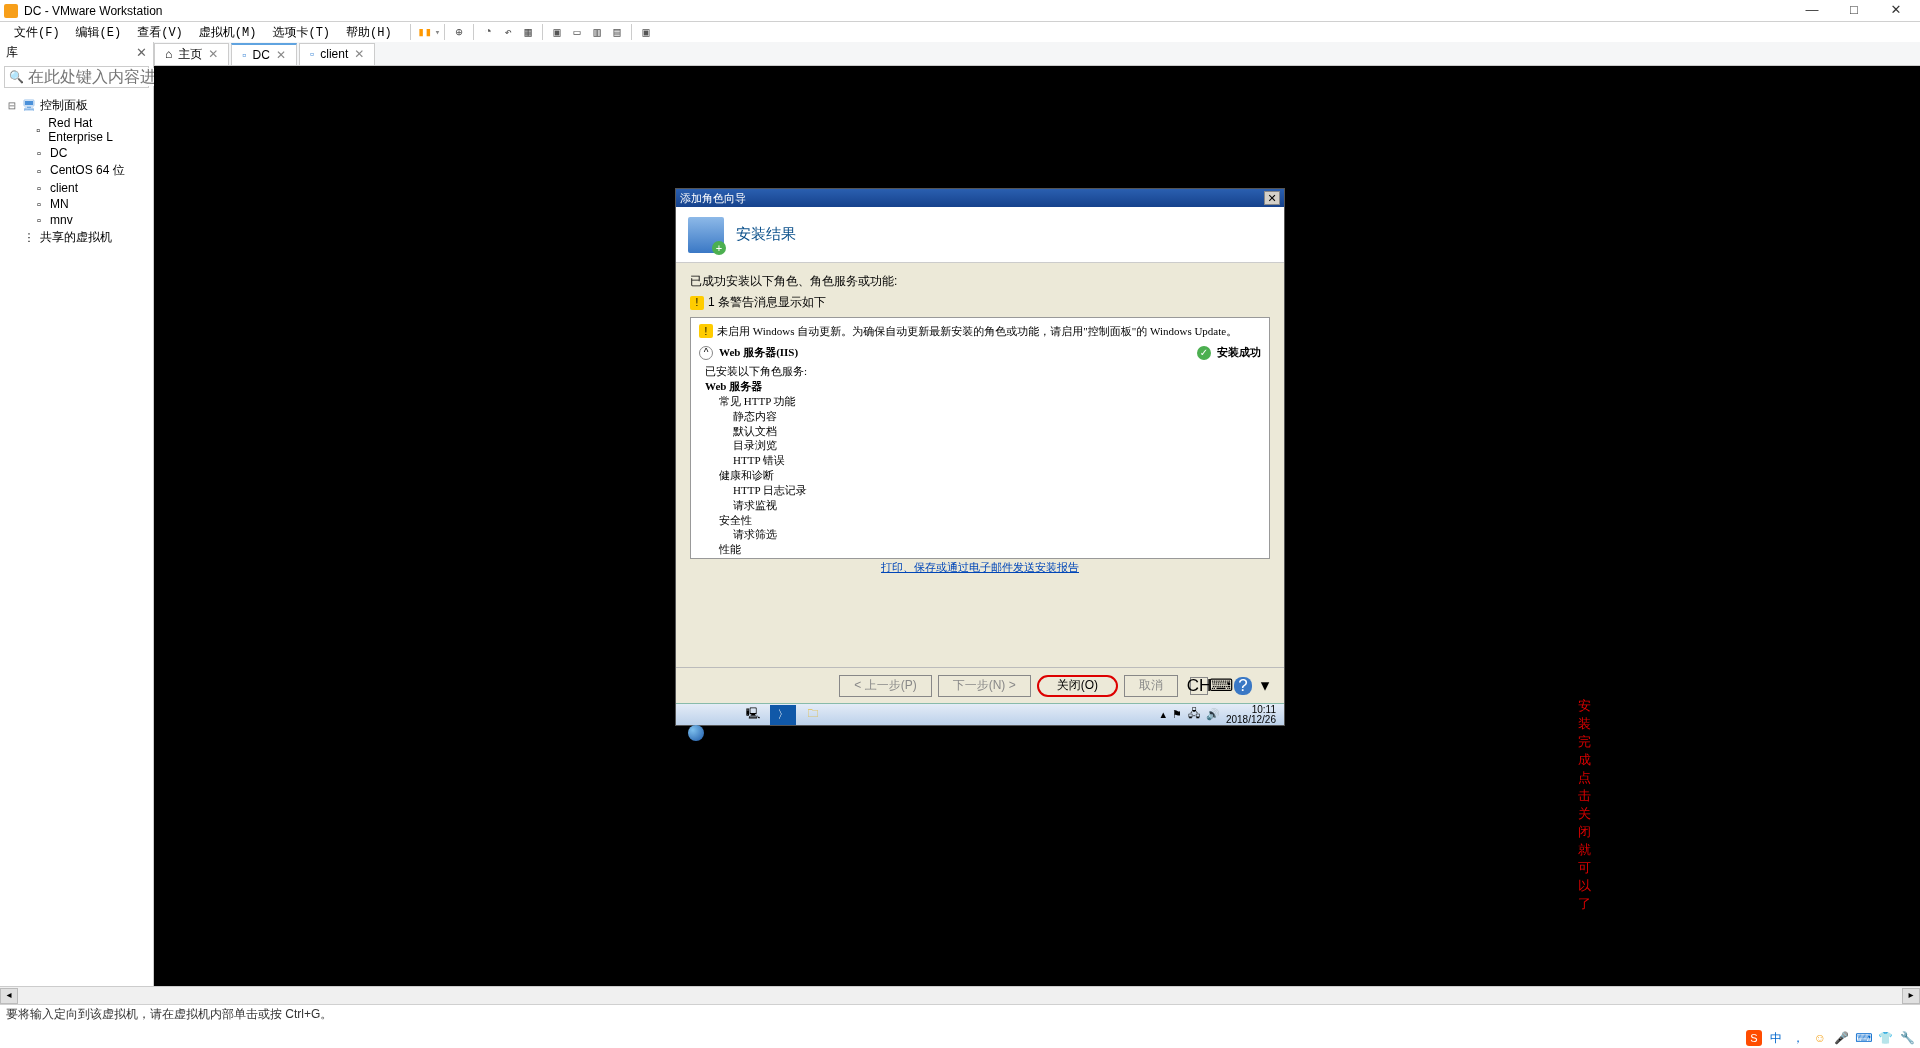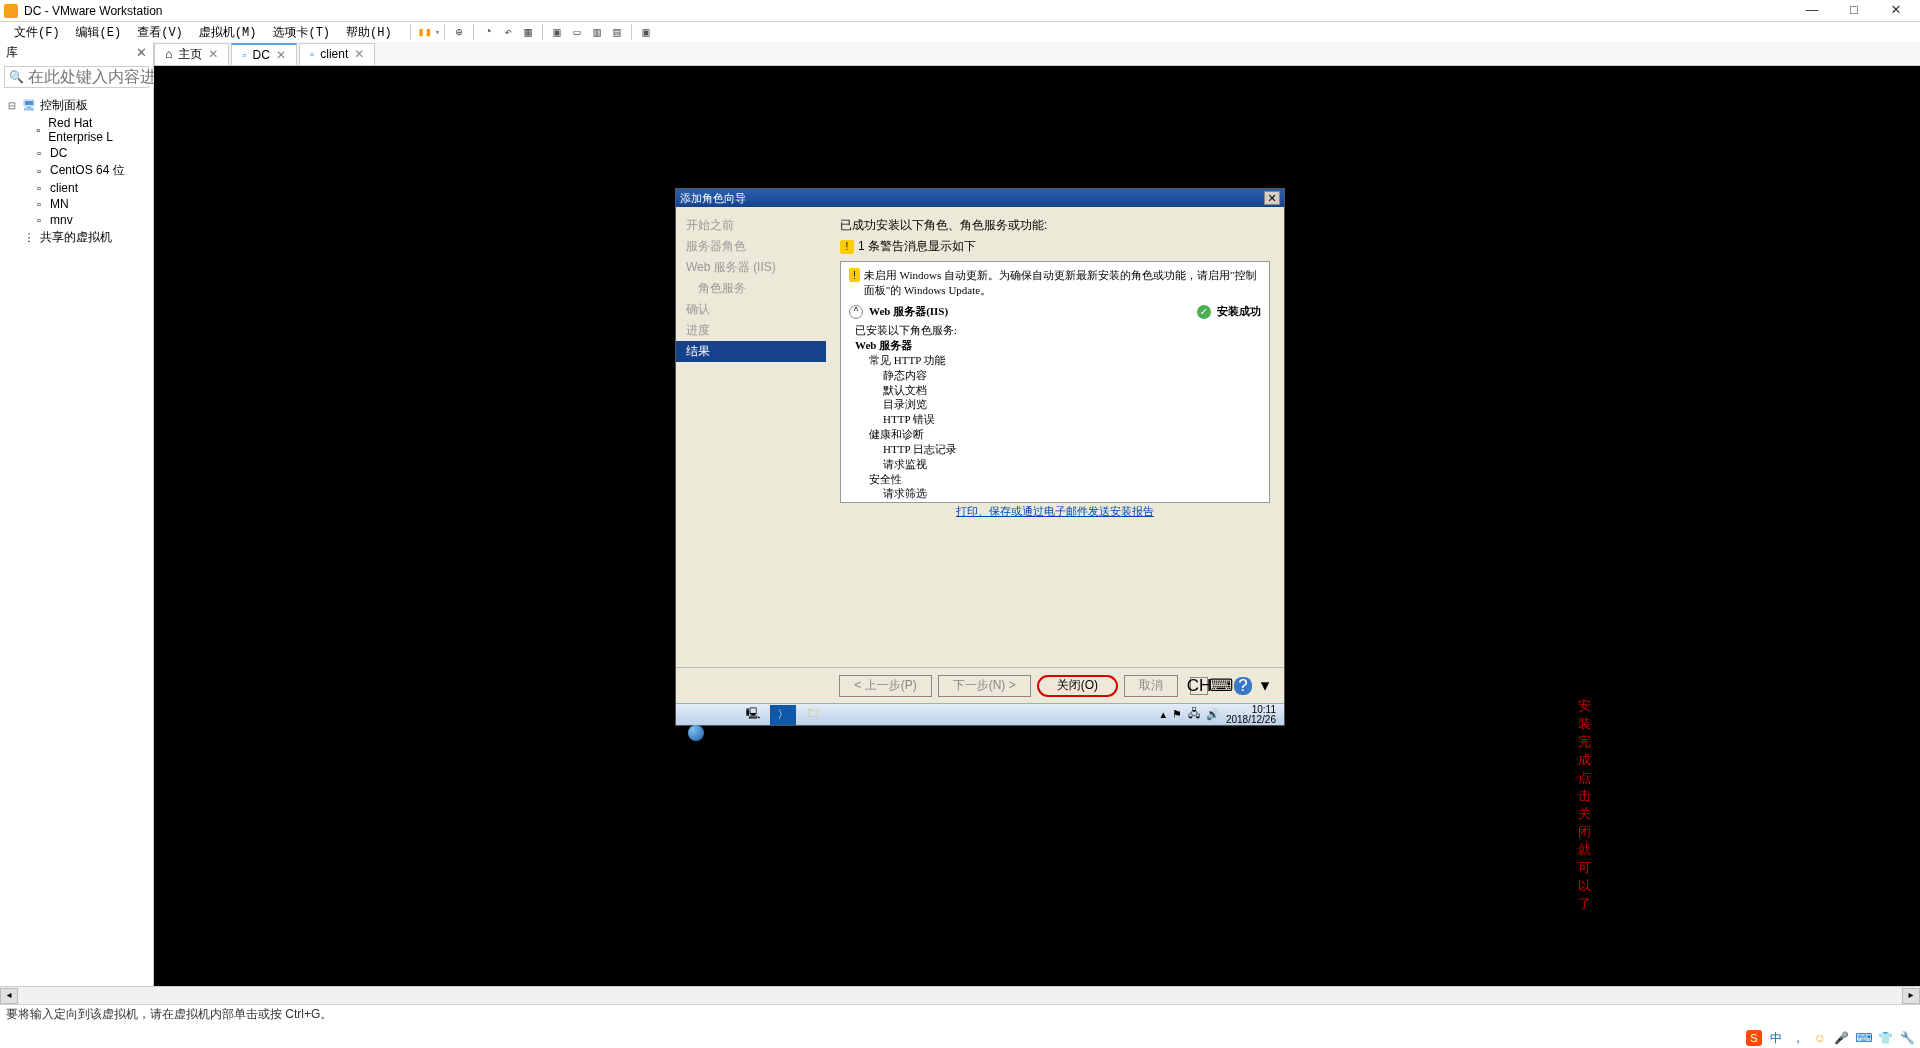--- a/index.html
+++ b/index.html
@@ -214,30 +214,25 @@
       </div>
     </div>
 
     <div class="vm-area">
 
       <div class="wizard-window">
         <div class="wiz-titlebar">
           <span class="t">添加角色向导</span>
           <span class="wiz-close">✕</span>
         </div>
+        <div class="wiz-header">
+          <div class="wiz-header-icon"></div>
+          <div class="wiz-header-title">安装结果</div>
+        </div>
         <div class="wiz-body">
-          <div class="wiz-nav">
-            <div class="wiz-nav-item disabled">开始之前</div>
-            <div class="wiz-nav-item disabled">服务器角色</div>
-            <div class="wiz-nav-item disabled">Web 服务器 (IIS)</div>
-            <div class="wiz-nav-item disabled indent">角色服务</div>
-            <div class="wiz-nav-item disabled">确认</div>
-            <div class="wiz-nav-item disabled">进度</div>
-            <div class="wiz-nav-item active">结果</div>
-          </div>
           <div class="wiz-content">
             <div class="wiz-msg">已成功安装以下角色、角色服务或功能:</div>
             <div class="warn-line">
               <span class="warn-icon">!</span>
               <span>1 条警告消息显示如下</span>
             </div>
             <div class="result-box">
               <div class="warn-msg">
                 <span class="warn-icon">!</span>
                 <span style="font-family:SimSun,serif">未启用 Windows 自动更新。为确保自动更新最新安装的角色或功能，请启用"控制面板"的 Windows Update。</span>

